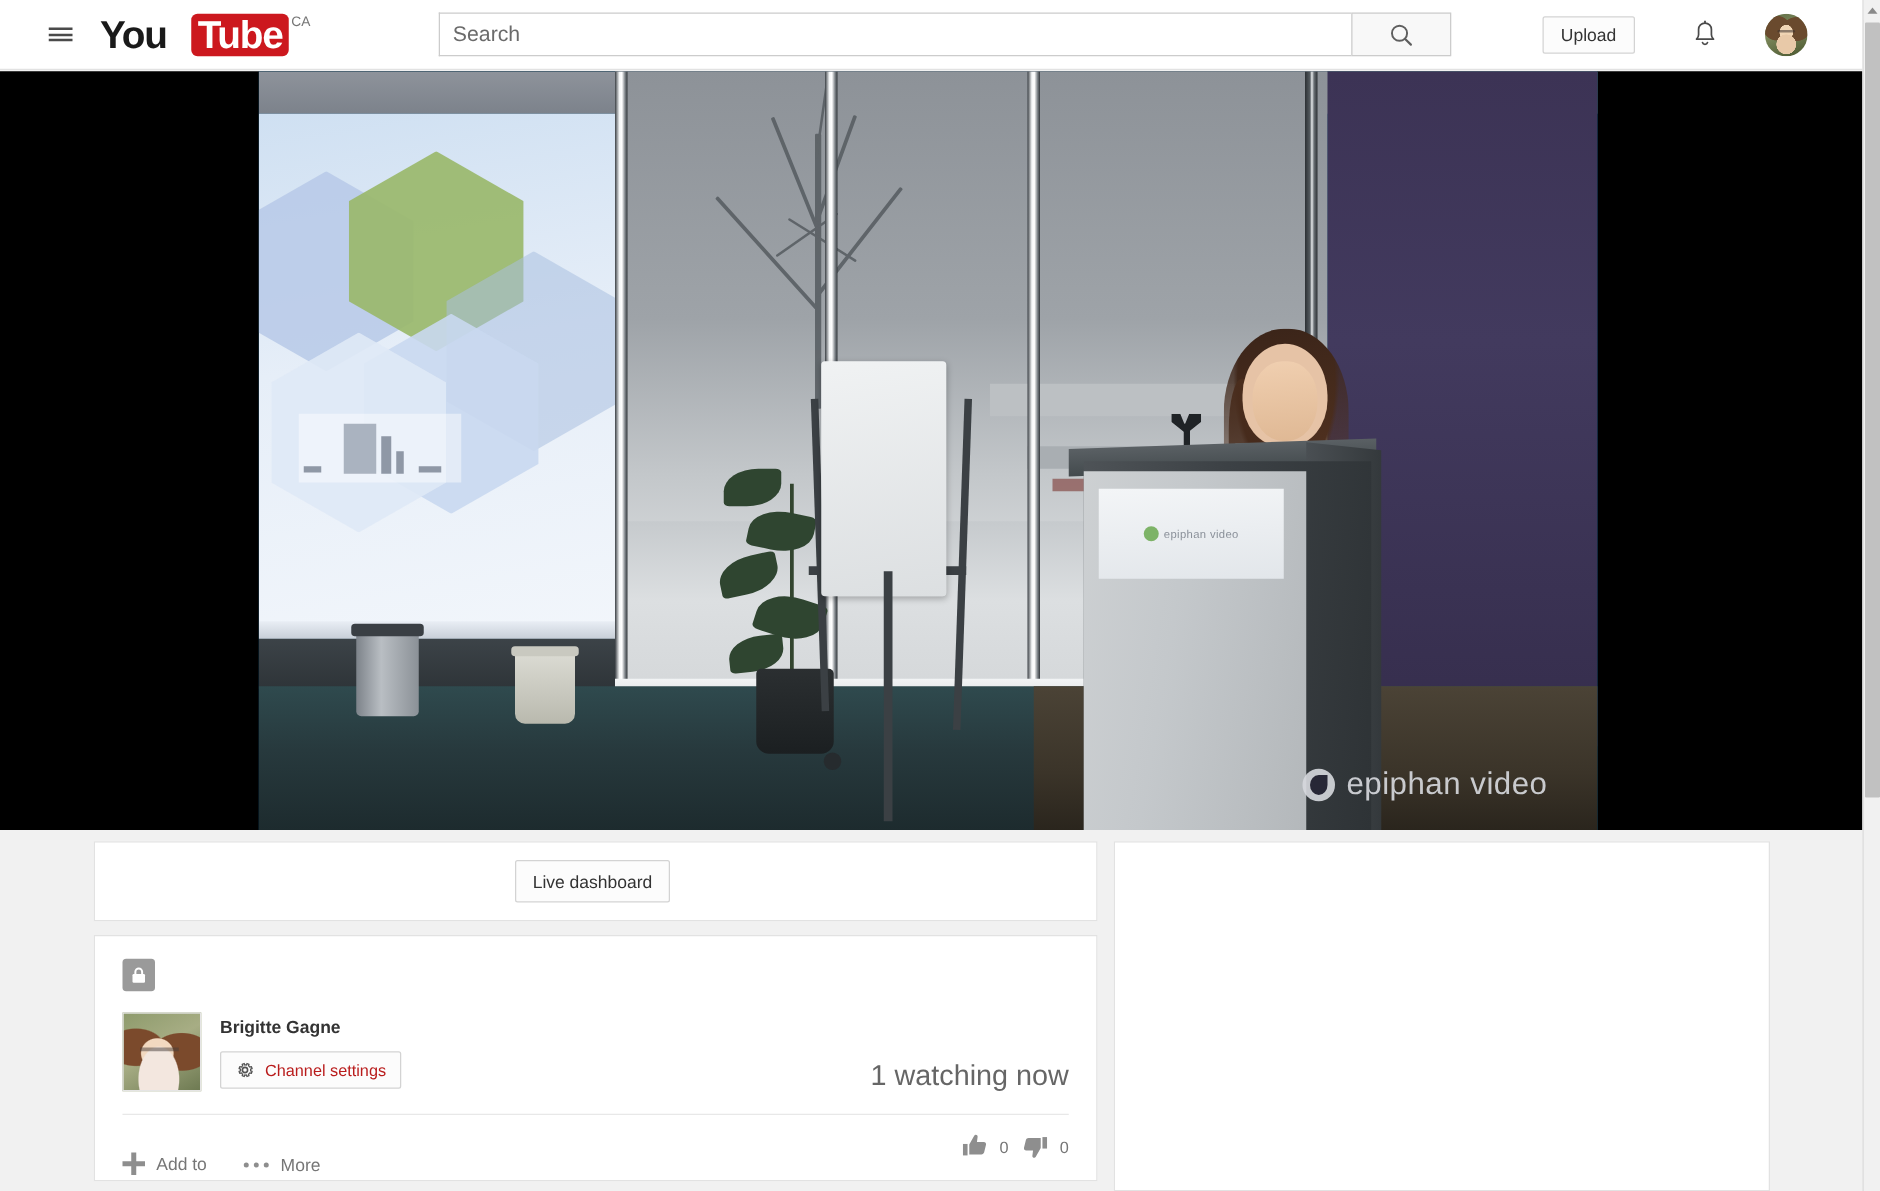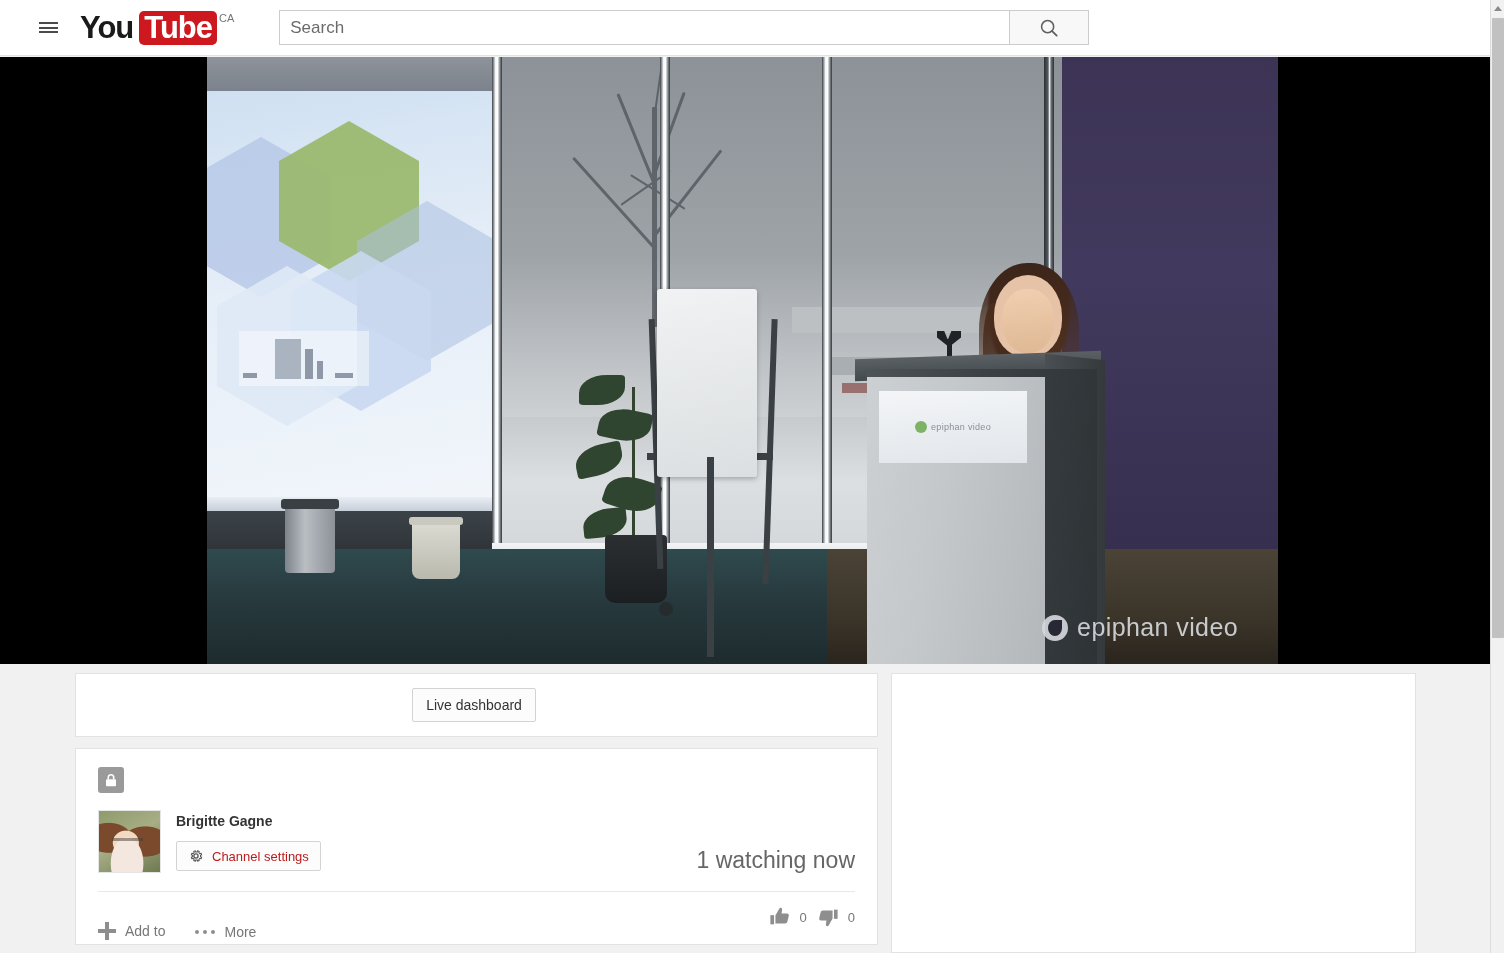--- a/index.html
+++ b/index.html
@@ -67,34 +67,34 @@
     letter-spacing: -1px;
   }
   .logo-tube {
     background: #cc181e;
     color: #ffffff;
     font-weight: bold;
     font-size: 31px;
     line-height: 34px;
     border-radius: 5px;
     padding: 0 5px;
-    margin-left: 6px;
+    margin-left: 20px;
     letter-spacing: -1px;
   }
   .logo-country {
     font-size: 11px;
     color: #767676;
     margin-left: 2px;
     margin-top: 1px;
     line-height: 12px;
   }
 
   .search-wrap {
     display: flex;
-    margin-left: 45px;
+    margin-left: 103px;
     flex: 0 0 auto;
   }
   .search-input {
     width: 730px;
     height: 35px;
     border: 1px solid #ccc;
     border-right: none;
     padding: 0 10px;
     font-size: 17px;
     font-family: "Liberation Sans", sans-serif;
@@ -781,20 +781,35 @@
     <div class="search-wrap">
       <input class="search-input" type="text" placeholder="Search" style="">
       <div class="search-btn">
         <svg width="22" height="22" viewBox="0 0 24 24">
           <circle cx="10.5" cy="10.5" r="6.6" fill="none" stroke="#5f5f5f" stroke-width="1.7"></circle>
           <line x1="15.4" y1="15.4" x2="20.4" y2="20.4" stroke="#5f5f5f" stroke-width="1.9" stroke-linecap="round"></line>
         </svg>
       </div>
     </div>
 
+    <div class="masthead-right">
+      <div class="upload-btn">
+        <span>Upload</span>
+      </div>
+      <div class="notif-btn">
+        <svg width="22" height="24" viewBox="0 0 24 26">
+          <path d="M12 2.6c-3.2 0-5.6 2.5-5.6 5.6v4.6c0 1.6-.7 2.8-1.8 3.8h14.8c-1.1-1-1.8-2.2-1.8-3.8V8.2c0-3.1-2.4-5.6-5.6-5.6z" fill="none" stroke="#4a4a4a" stroke-width="1.5" stroke-linejoin="round"></path>
+          <path d="M9.8 19.6a2.3 2.3 0 004.4 0" fill="none" stroke="#4a4a4a" stroke-width="1.5" stroke-linecap="round"></path>
+          <line x1="12" y1="1" x2="12" y2="2.6" stroke="#4a4a4a" stroke-width="1.5" stroke-linecap="round"></line>
+        </svg>
+      </div>
+      <div class="avatar-btn">
+        <span class="avatar-art"></span>
+      </div>
+    </div>
   </div>
 
   <div id="player">
     <div id="video-frame">
       <div class="scene">
 
         <div class="wall-top"></div>
 
         <div class="proj-screen">
           <span class="hex blue1"></span>

